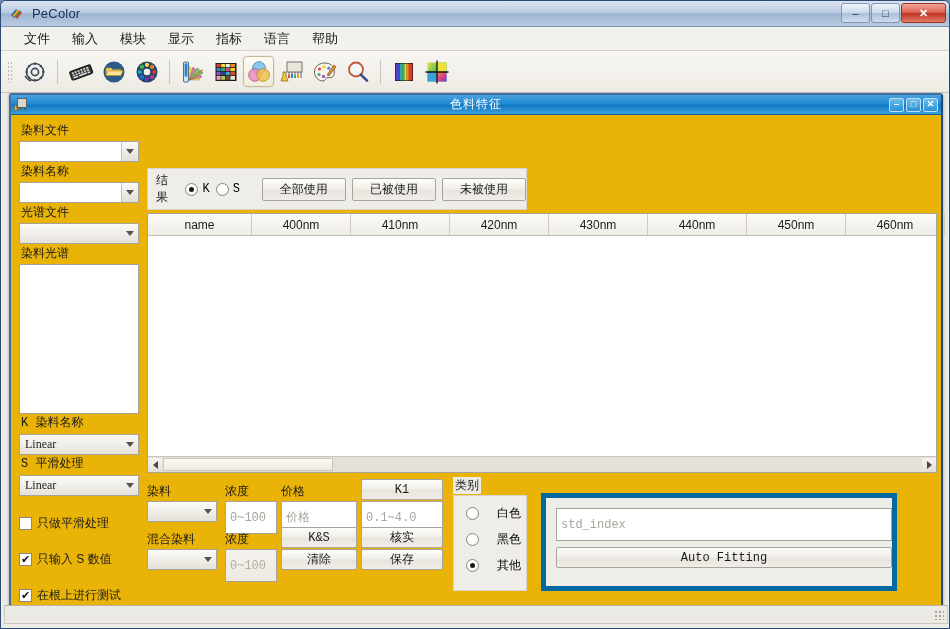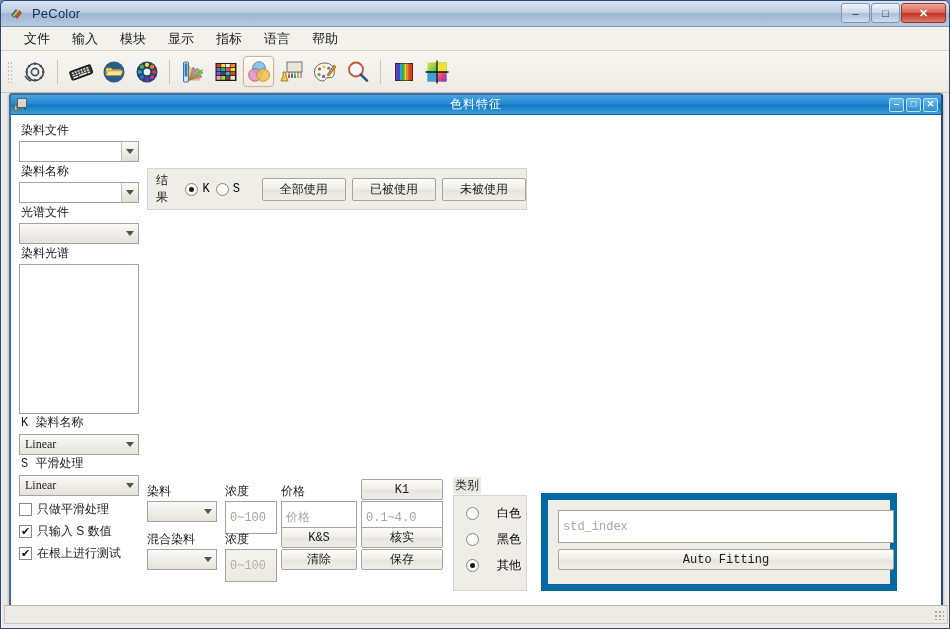--- a/index.html
+++ b/index.html
@@ -117,21 +117,21 @@
   .mdi-btn {
     width: 15px; height: 14px;
     border: 1px solid #bfe0f5;
     border-radius: 2px;
     background: linear-gradient(180deg,#6fbdea 0%, #2a90d4 100%);
     color: #fff; font-size: 9px; font-weight: bold;
     display: flex; align-items: center; justify-content: center;
     line-height: 1;
   }
 
-  #mdi-body { position: relative; width: 100%; height: 490px; background: #ffffff; padding: 0; }
+  #mdi-body { position: relative; width: 100%; height: 490px; background: #eab308; padding: 0; }
 
   
   #left-col {
     position: absolute; left: 8px; top: 6px;
     width: 120px;
   }
   .fld-label { font-size: 12px; color: #1a1a1a; margin: 2px 0 3px 2px; line-height: 15px; }
   .fld-label.mono { font-family: "Liberation Mono", monospace; font-size: 12px; }
 
   .combo {
@@ -154,21 +154,21 @@
     display: flex; align-items: center; justify-content: center;
   }
   .combo.plain .arrow { border-left: none; background: transparent; }
   .caret { width: 0; height: 0; border-left: 4px solid transparent;
            border-right: 4px solid transparent; border-top: 5px solid #55524c; }
 
   .listbox {
     height: 150px; border: 1px solid #a8a39a; background: #fff;
   }
 
-  .chk-row { display: flex; align-items: center; margin-top: 5px; }
+  .chk-row { display: flex; align-items: center; margin-top: 19px; }
   .chkbox {
     width: 13px; height: 13px; border: 1px solid #8c877e; background: #fff;
     display: flex; align-items: center; justify-content: center;
     font-size: 11px; color: #111; line-height: 1; margin-right: 5px;
     font-family: "DejaVu Sans", sans-serif;
   }
   .chk-label { font-size: 12px; color: #1a1a1a; }
 
   
   #result-group {
@@ -258,21 +258,21 @@
     border: 1px solid #d8d4cb; background: #efedE7;
     padding-top: 9px;
   }
   #cat-label { position: absolute; left: 306px; top: -4px; font-size: 12px; color: #1a1a1a; background: #eceae4; padding: 0 2px; }
   .cat-row { display: flex; align-items: center; margin: 0 0 9px 12px; gap: 18px; }
   .cat-row .clab { font-size: 12px; }
 
   #index-group {
     position: absolute; left: 394px; top: 12px;
     width: 356px; height: 98px;
-    border: 7px solid #0369a1; background: #efedE7;
+    border: 5px solid #0369a1; background: #efedE7;
     padding: 10px 10px;
   }
   #index-group .txtinput { width: 336px; margin-bottom: 6px; }
   #index-group .btn { width: 336px; height: 21px; font-family: "Liberation Mono", monospace; }
 
   
   #statusbar {
     position: absolute; left: 3px; bottom: 4px;
     width: 944px; height: 19px;
     background: #eceae4;
@@ -612,20 +612,42 @@
         </span>
         <span class="radio-item">
           <span class="radio"></span>
           <span class="rlab">S</span>
         </span>
         <div class="btn" style="width:86px;height:23px;margin-left:16px;">全部使用</div>
         <div class="btn" style="width:86px;height:23px;">已被使用</div>
         <div class="btn" style="width:86px;height:23px;">未被使用</div>
       </div>
 
+      <div id="table-wrap">
+        <div id="table-head">
+          <div class="th">name</div>
+          <div class="th">400nm</div>
+          <div class="th">410nm</div>
+          <div class="th">420nm</div>
+          <div class="th">430nm</div>
+          <div class="th">440nm</div>
+          <div class="th">450nm</div>
+          <div class="th">460nm</div>
+        </div>
+        <div id="table-body"></div>
+        <div id="hscroll">
+          <div class="sb-arrow">
+              <i class="tri-l"></i>
+            </div>
+          <div id="sb-thumb"></div>
+          <div class="sb-arrow" style="position:absolute;right:0;">
+              <i class="tri-r"></i>
+            </div>
+        </div>
+      </div>
 
       <div id="bottom-form">
 
         <div class="bf-label" style="left:0;top:2px;">染料</div>
         <div class="bf-label" style="left:78px;top:2px;">浓度</div>
         <div class="bf-label" style="left:134px;top:2px;">价格</div>
 
         <div class="combo grey plain bf-ctl" style="left:0;top:20px;width:70px;">
           <div class="txt"></div>
           <div class="arrow">

